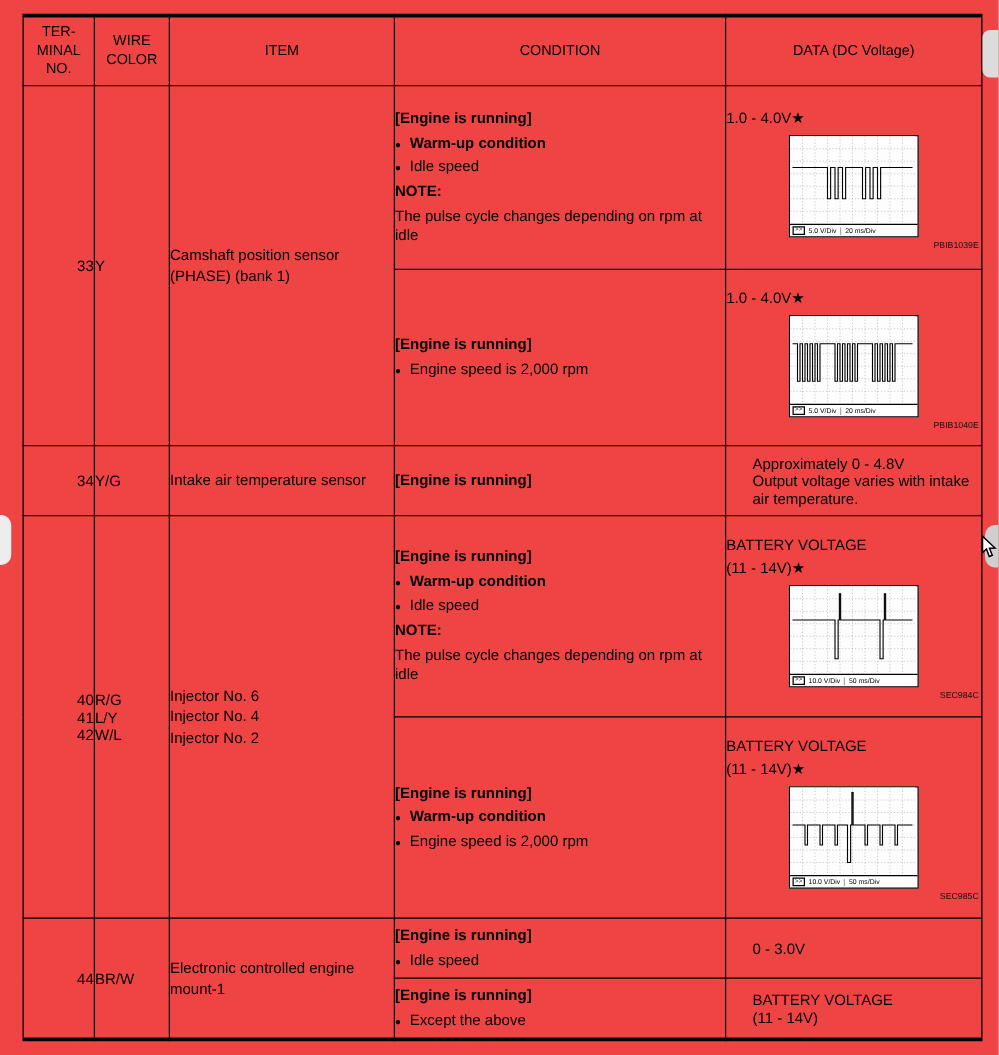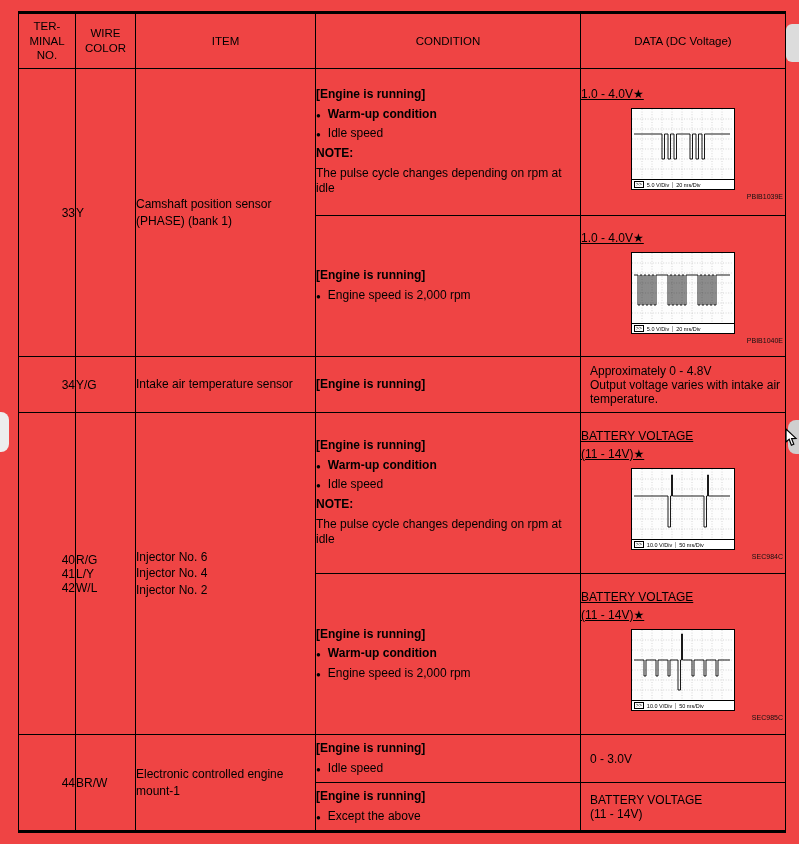--- a/index.html
+++ b/index.html
@@ -10,27 +10,27 @@
         table-layout:fixed;border-top:3px solid #000;border-bottom:3px solid #000;font-size:12px;}
   .tbl th,.tbl td{border:1px solid #000;padding:0;vertical-align:middle;}
   .tbl th{font-weight:normal;font-size:11.5px;text-align:center;white-space:pre-line;
         line-height:1.3;height:54px;}
   .pre{white-space:pre-line;}
   .c-term{text-align:right;}
   .c-wire{padding-left:8px;text-align:left;}
   .c-item{padding-left:6px;line-height:1.35;}
   .c-cond{padding:6px 10px;}
   .c-data{padding:6px 8px;vertical-align:top;}
-  .c-data.mid{vertical-align:middle;padding-left:9px;}
+  .c-data.mid{vertical-align:middle;padding-left:21px;}
   .cond p{margin:4px 0;line-height:1.3;}
   .b{font-weight:bold;}
   .bullet{display:flex;align-items:flex-end;}
   .dot::before{content:"●";font-size:8px;margin-right:7px;line-height:1;}
   .note{margin-top:2px;line-height:1.3;}
-  .dval{margin:2px 0;line-height:1.35;text-decoration:underline;}
+  .dval{margin:2px 0;line-height:1.35;}
 
   .r33a>td{height:146px;}
   .r33b>td{height:140px;}
   .r34>td{height:55px;}
   .r40a>td{height:160px;}
   .r40b>td{height:160px;}
   .r44a>td{height:47px;}
   .r44b>td{height:47px;}
 
   .scope{width:102px;margin:6px auto 0;border:1px solid #000;background:#fff;}

